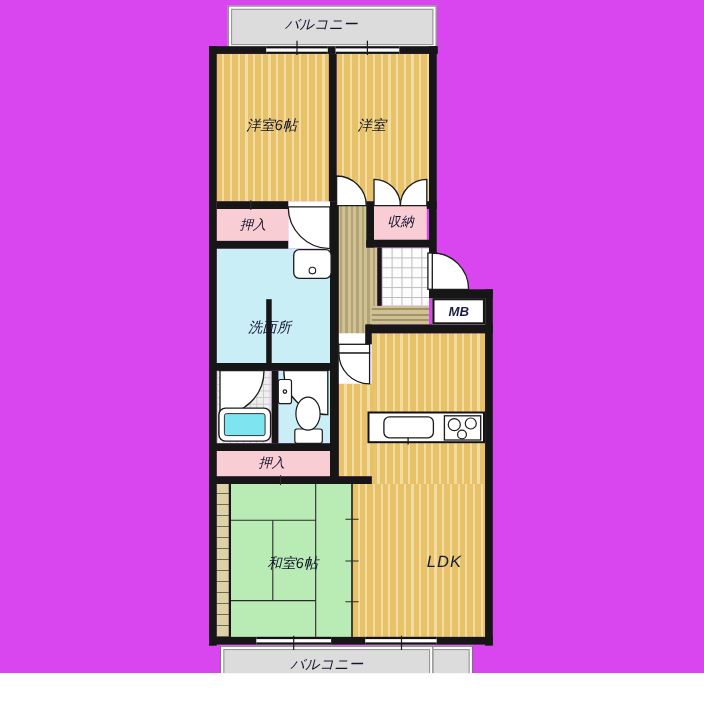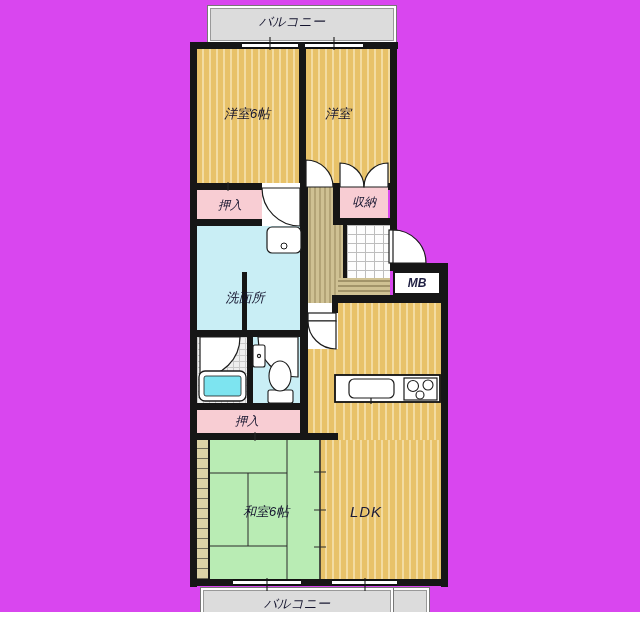--- a/index.html
+++ b/index.html
@@ -160,16 +160,16 @@
 
   <span class="lbl" style="left:292px;top:22px;">バルコニー</span>
   <span class="lbl" style="left:247px;top:114px;">洋室6帖</span>
   <span class="lbl" style="left:338px;top:114px;">洋室</span>
   <span class="lbl small" style="left:230px;top:205px;">押入</span>
   <span class="lbl small" style="left:364px;top:202px;">収納</span>
   <span class="lbl" style="left:245px;top:298px;">洗面所</span>
   <span class="lbl small" style="left:417px;top:283px;font-weight:bold;color:#1d1d40;">MB</span>
   <span class="lbl small" style="left:247px;top:421px;">押入</span>
   <span class="lbl" style="left:266px;top:512px;">和室6帖</span>
-  <span class="lbl big" style="left:366px;top:511px;">LDK</span>
+  <span class="lbl big" style="left:404px;top:511px;">LDK</span>
   <span class="lbl" style="left:297px;top:604px;">バルコニー</span>
 
 </div>
 
 </body></html>

